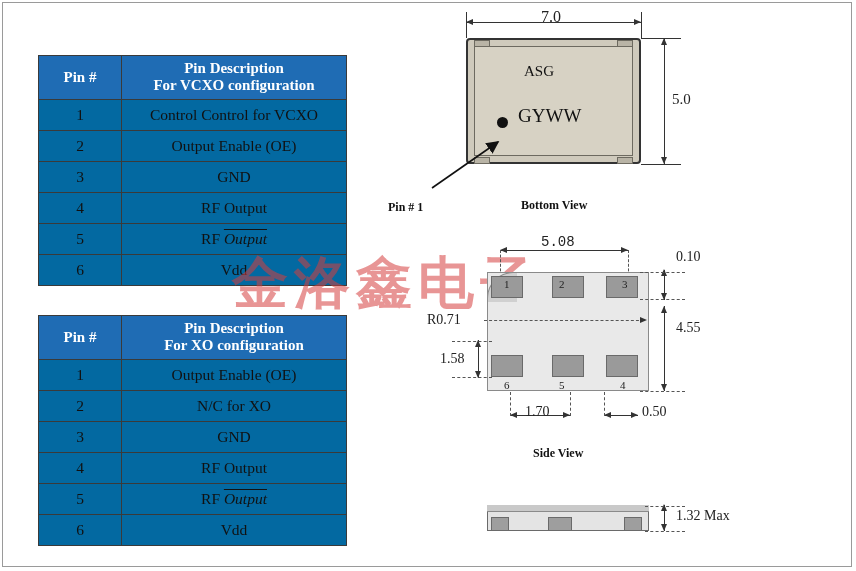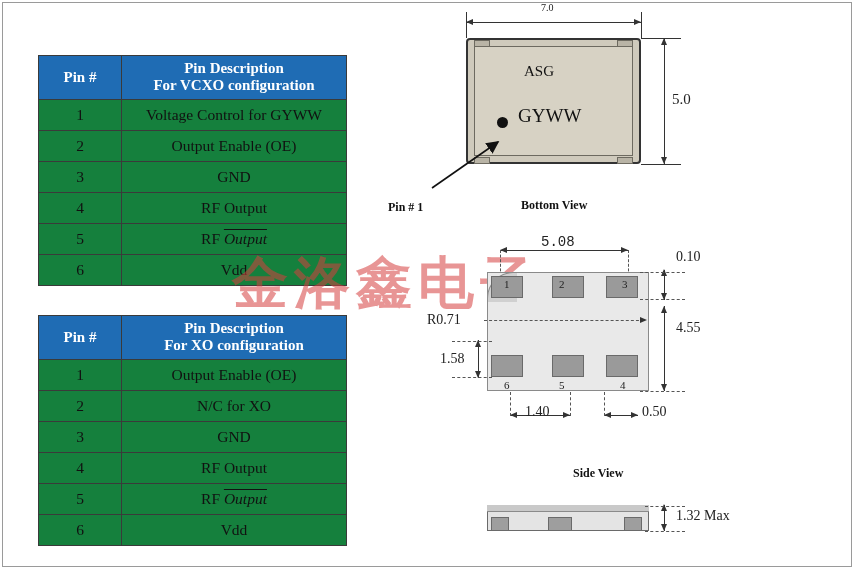--- a/index.html
+++ b/index.html
@@ -13,21 +13,21 @@
   #frame{
     position:absolute;left:2px;top:2px;width:850px;height:565px;
     border:1px solid #9a9a9a;
     box-sizing:border-box;
   }
 
   
   .pin-table{
     position:absolute;
     border-collapse:collapse;
-    background:#15803d;
+    background:#0369a1;
   }
   .pin-table td,.pin-table th{
     border:1px solid #3a3a3a;
     text-align:center;
     font-size:15.5px;
     color:#111;
     padding:0;
     height:30px;
     vertical-align:middle;
   }
@@ -157,21 +157,21 @@
       <th class="col-pin">Pin #</th>
       <th class="col-desc">
         <div>Pin Description</div>
         <div>For VCXO configuration</div>
       </th>
     </tr>
   </thead>
   <tbody>
     <tr>
       <td class="tall">1</td>
-      <td class="tall">Voltage Control for GYWW</td>
+      <td class="tall">Control Control for VCXO</td>
     </tr>
     <tr>
       <td>2</td>
       <td>Output Enable (OE)</td>
     </tr>
     <tr>
       <td>3</td>
       <td>GND</td>
     </tr>
     <tr>
@@ -231,21 +231,21 @@
   </tbody>
 </table>
 
 <div id="watermark">金洛鑫电子</div>
 
 <div class="line-v" style="left:466px;top:12px;height:26px;"></div>
 <div class="line-v" style="left:641px;top:12px;height:26px;"></div>
 <div class="line-h" style="left:466px;top:22px;width:175px;"></div>
 <div class="arr arr-l" style="left:466px;top:18.5px;"></div>
 <div class="arr arr-r" style="left:634px;top:18.5px;"></div>
-<div class="dim-text" style="left:541px;top:2px;font-size:10px;">7.0</div>
+<div class="dim-text" style="left:541px;top:8px;font-size:16px;">7.0</div>
 
 <div class="line-h" style="left:641px;top:38px;width:40px;"></div>
 <div class="line-h" style="left:641px;top:164px;width:40px;"></div>
 <div class="line-v" style="left:664px;top:38px;height:126px;"></div>
 <div class="arr arr-u" style="left:660.5px;top:38px;"></div>
 <div class="arr arr-d" style="left:660.5px;top:157px;"></div>
 <div class="dim-text" style="left:672px;top:91px;font-size:15px;">5.0</div>
 
 <div id="pkg-outer"></div>
 <div id="pkg-inner"></div>
@@ -314,29 +314,29 @@
 <div class="arr arr-d" style="left:474.5px;top:371px;"></div>
 <div class="dash-h" style="left:452px;top:341px;width:40px;"></div>
 <div class="dash-h" style="left:452px;top:377px;width:40px;"></div>
 <div class="dim-text" style="left:440px;top:351px;">1.58</div>
 
 <div class="line-h" style="left:510px;top:415px;width:60px;"></div>
 <div class="arr arr-l" style="left:510px;top:411.5px;"></div>
 <div class="arr arr-r" style="left:563px;top:411.5px;"></div>
 <div class="dash-v" style="left:510px;top:392px;height:24px;"></div>
 <div class="dash-v" style="left:570px;top:392px;height:24px;"></div>
-<div class="dim-text" style="left:525px;top:404px;">1.40</div>
+<div class="dim-text" style="left:525px;top:404px;">1.70</div>
 
 <div class="line-h" style="left:604px;top:415px;width:34px;"></div>
 <div class="arr arr-l" style="left:604px;top:411.5px;"></div>
 <div class="arr arr-r" style="left:631px;top:411.5px;"></div>
 <div class="dash-v" style="left:604px;top:392px;height:24px;"></div>
 <div class="dim-text" style="left:642px;top:404px;">0.50</div>
 
-<div class="lbl-bold" style="left:533px;top:466px;margin-left:40px;">Side View</div>
+<div class="lbl-bold" style="left:533px;top:446px;">Side View</div>
 <div id="sv-body"></div>
 <div id="sv-top"></div>
 <div class="sv-foot" style="left:491px;width:18px;"></div>
 <div class="sv-foot" style="left:548px;width:24px;"></div>
 <div class="sv-foot" style="left:624px;width:18px;"></div>
 <div class="line-v" style="left:664px;top:505px;height:26px;"></div>
 <div class="arr arr-u" style="left:660.5px;top:504px;"></div>
 <div class="arr arr-d" style="left:660.5px;top:524px;"></div>
 <div class="dash-h" style="left:645px;top:506px;width:40px;"></div>
 <div class="dash-h" style="left:645px;top:531px;width:40px;"></div>

